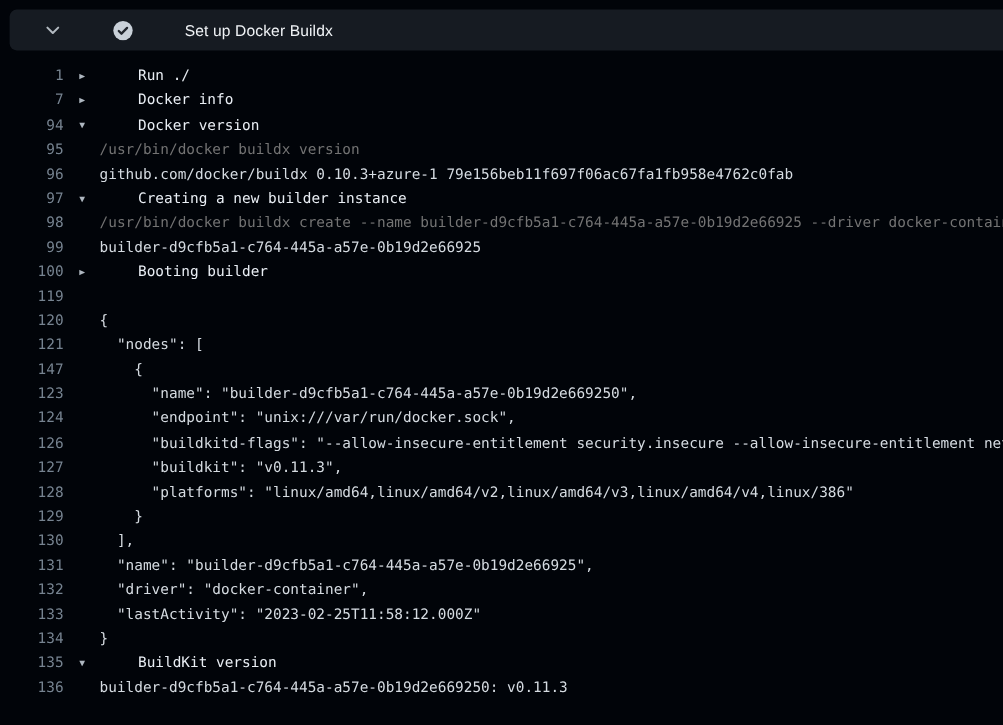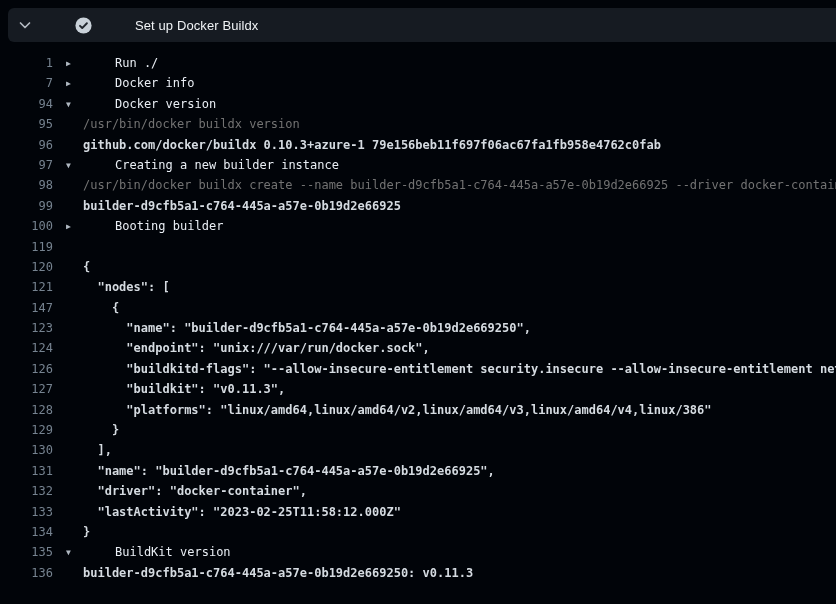--- a/index.html
+++ b/index.html
@@ -9,21 +9,21 @@
     overflow: hidden;
     font-family: "DejaVu Sans Mono", monospace;
   }
   .step-header {
     margin: 8px 0 0 8px;
     height: 34px;
     background: #161b22;
     border-radius: 6px 0 0 6px;
     display: flex;
     align-items: center;
-    padding-left: 9px;
+    padding-left: 28px;
     cursor: pointer;
     gap: 32px;
   }
   .step-header .chev { display: flex; width: 16px; height: 16px; }
   .step-header .status { display: flex; margin-left: 10px; }
   .step-title {
     margin-left: 11px;
     font-family: "Liberation Sans", "DejaVu Sans", sans-serif;
     font-size: 13px;
     color: #f0f3f6;
@@ -40,21 +40,21 @@
     white-space: pre;
   }
   .num {
     flex: 0 0 53px;
     width: 53px;
     text-align: right;
     color: #768390;
     cursor: pointer;
   }
   .content { margin-left: 13px; white-space: pre; }
-  .content.cmd, .content.out { padding-left: 17px; font-weight: bold; }
+  .content.cmd, .content.out { padding-left: 17px; }
   .content.cmd { color: #737373; font-weight: normal; }
   .content.out { color: #d5dbe1; }
   .group-row { cursor: pointer; }
   .arrow {
     display: inline-block;
     width: 17px;
     font-size: 8px;
     color: #afb8c1;
     vertical-align: 1px;
   }

